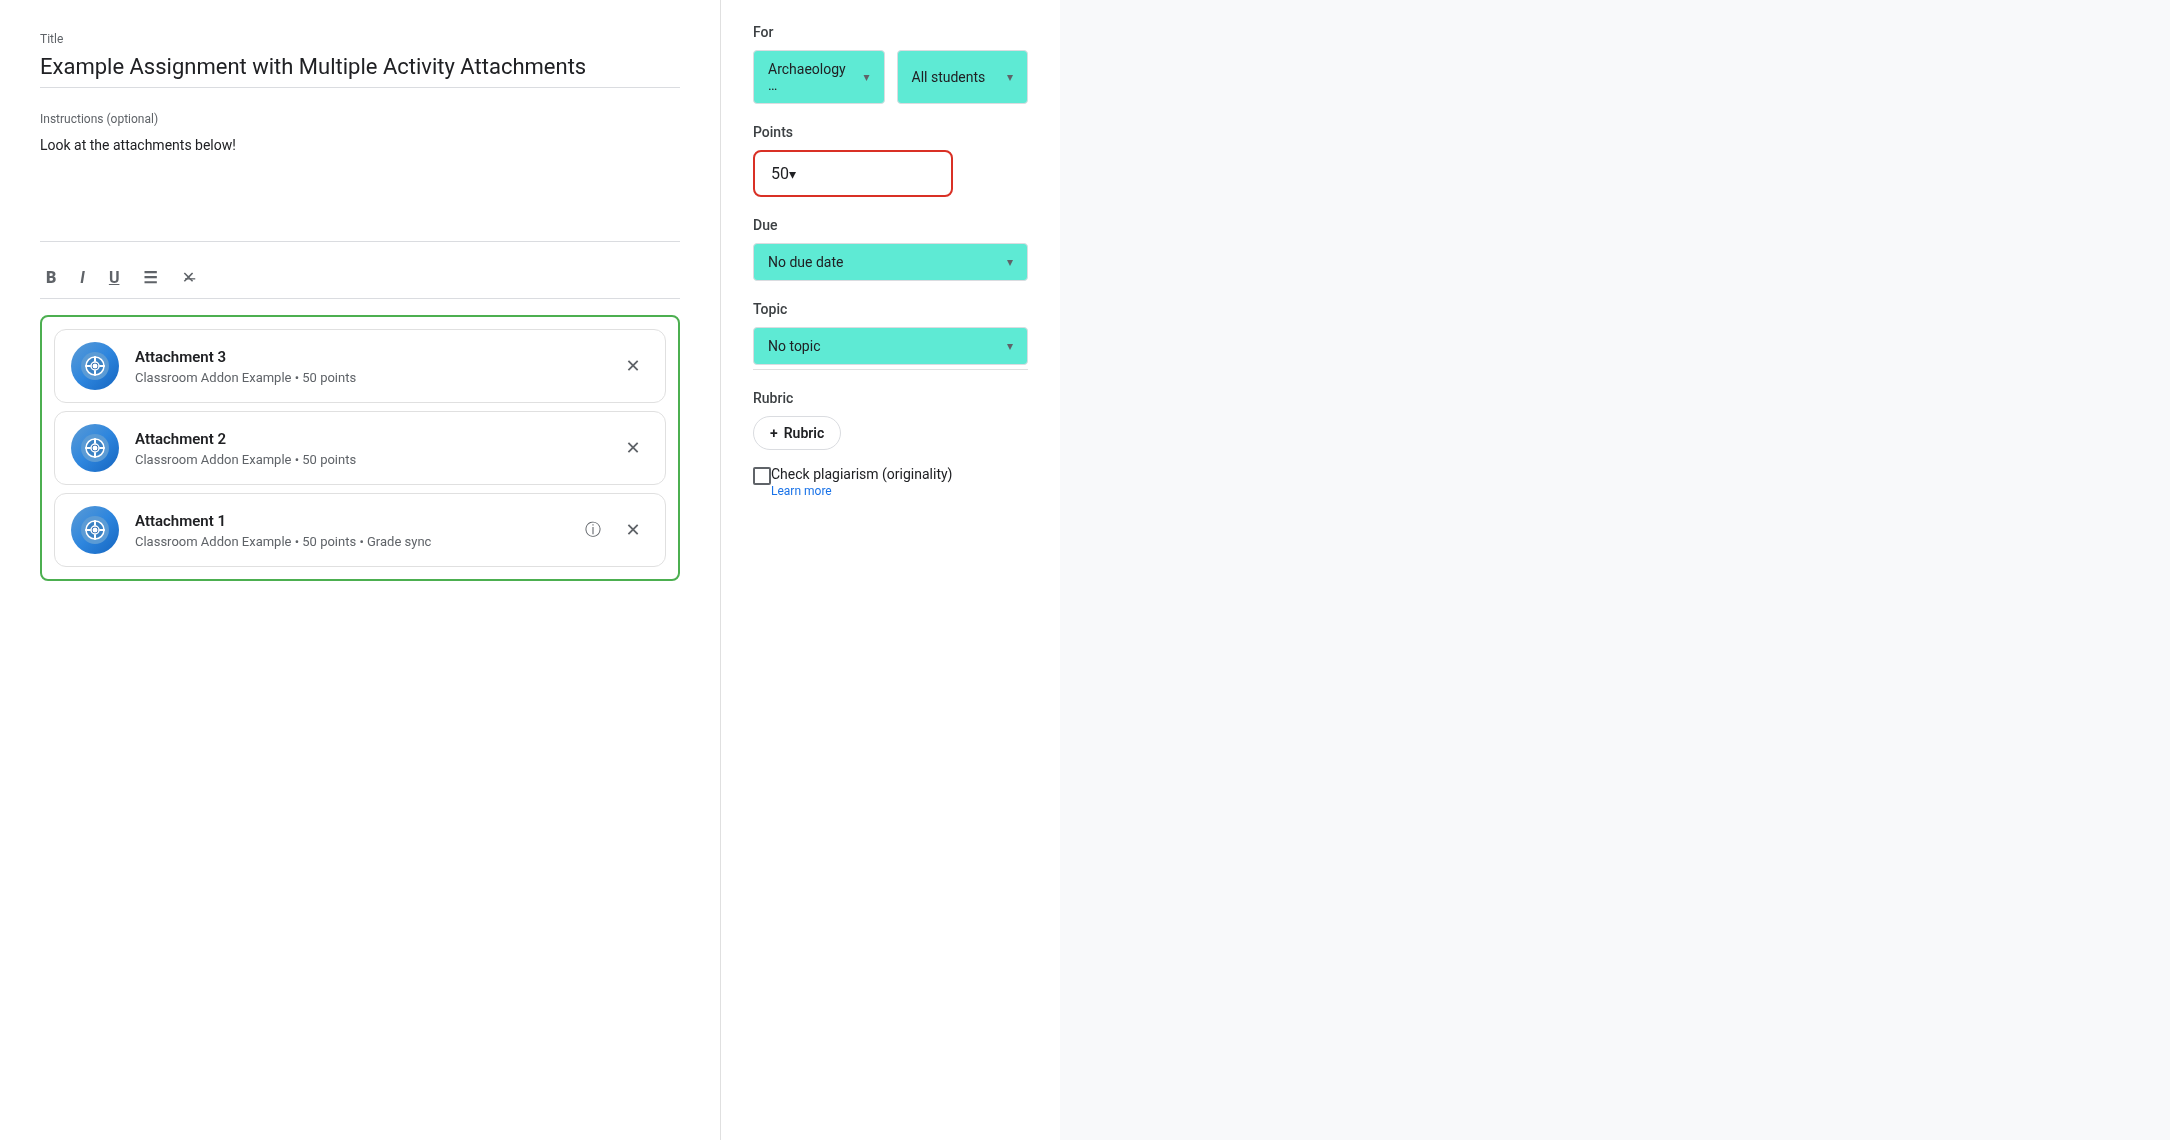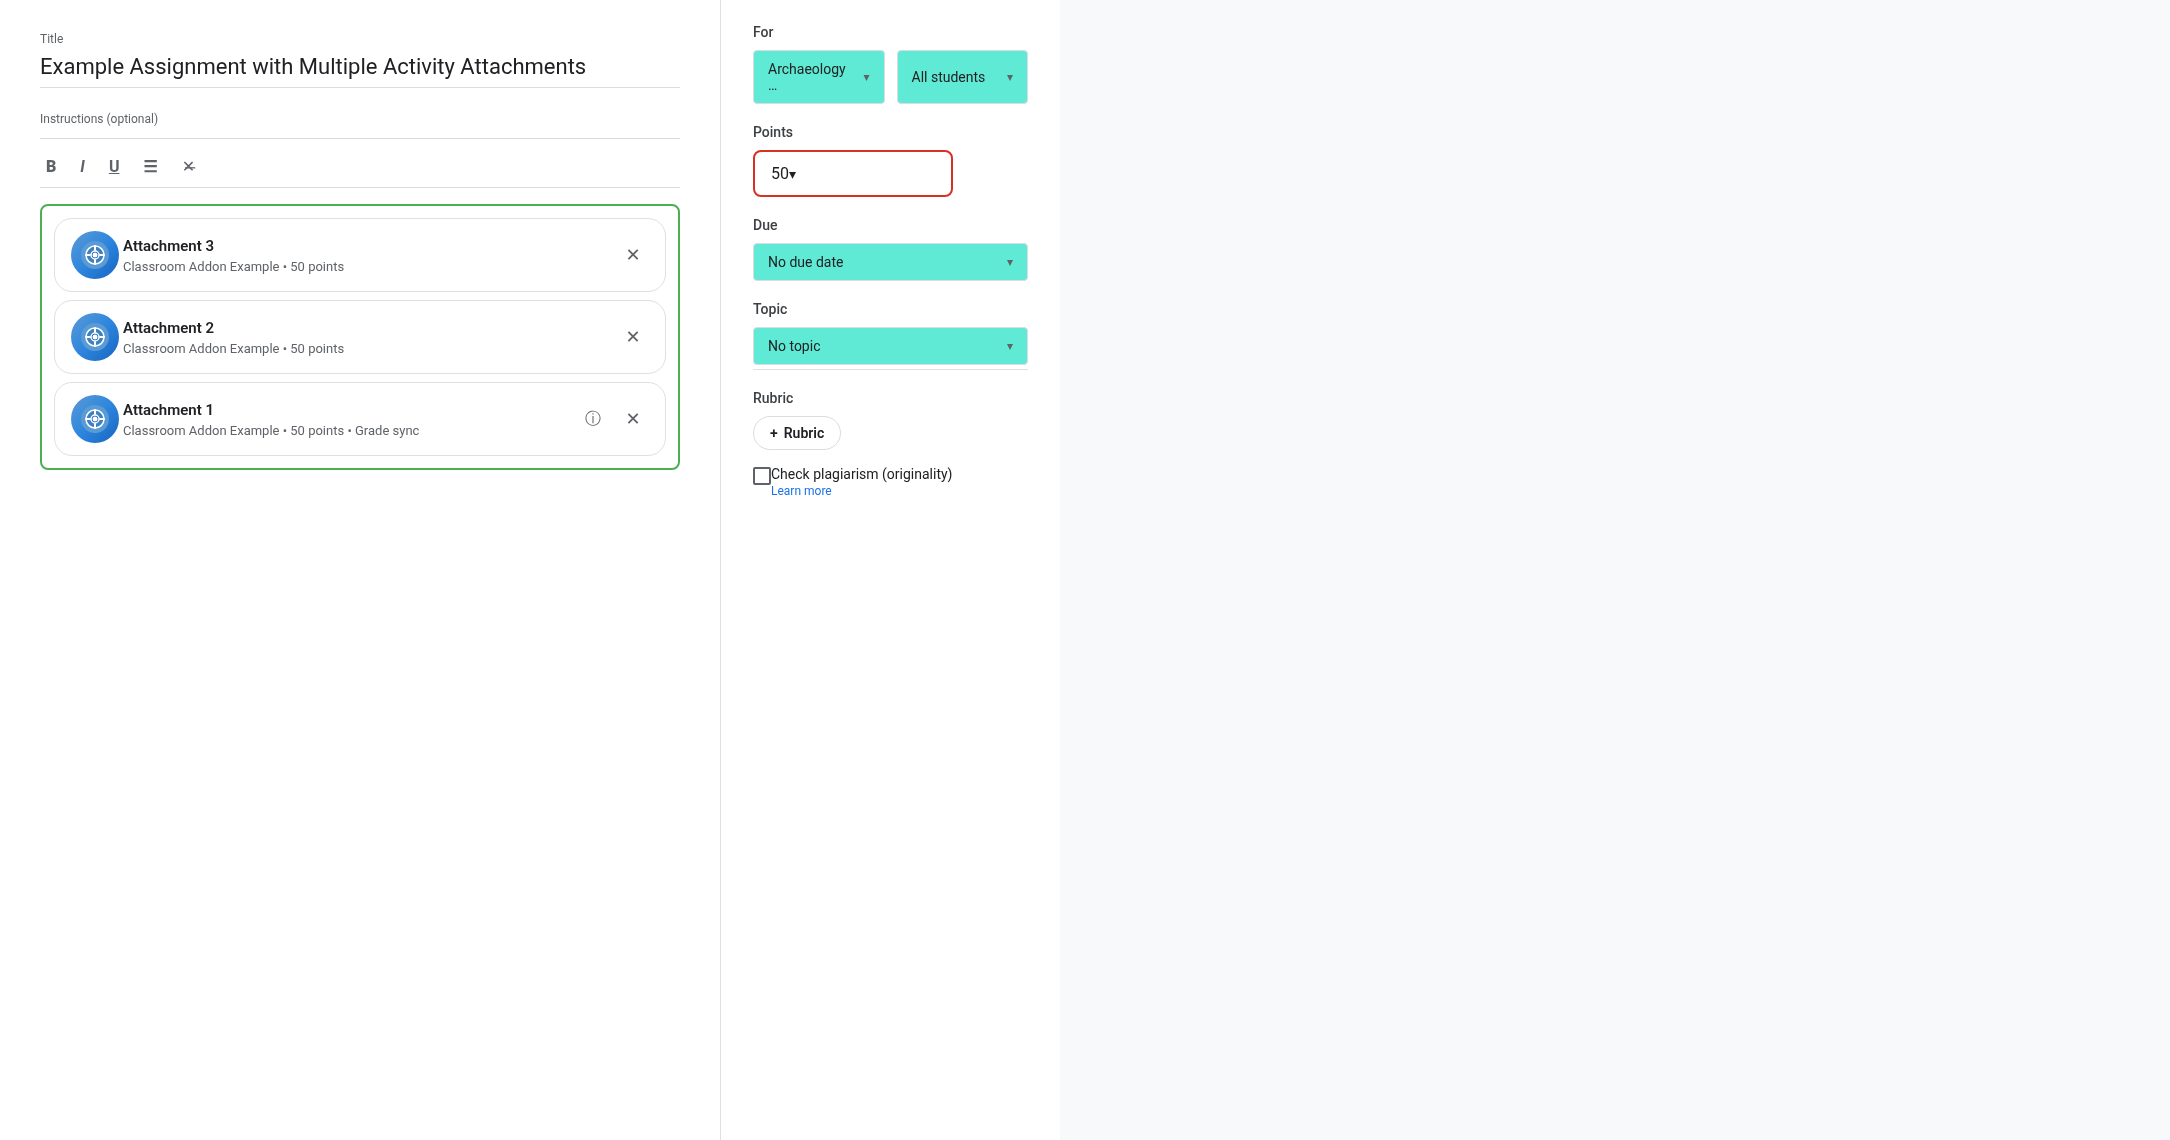--- a/index.html
+++ b/index.html
@@ -60,21 +60,21 @@
       background: transparent;
       outline: none;
       resize: none;
       font-family: inherit;
       line-height: 1.6;
     }
 
     .instructions-wrapper {
       border-bottom: 1px solid #dadce0;
       padding-bottom: 8px;
-      margin-bottom: 8px;
+      margin-bottom: 16px;
     }
 
     
     .toolbar {
       display: flex;
       align-items: center;
       gap: 12px;
       padding: 8px 0;
       border-bottom: 1px solid #dadce0;
       margin-bottom: 16px;
@@ -101,23 +101,23 @@
       display: flex;
       flex-direction: column;
       gap: 8px;
     }
 
     .attachment-item {
       display: flex;
       align-items: center;
       background: #fff;
       border: 1px solid #e0e0e0;
-      border-radius: 18px;
+      border-radius: 12px;
       padding: 12px 16px;
-      gap: 4px;
+      gap: 16px;
     }
 
     .attachment-info {
       flex: 1;
     }
 
     .attachment-name {
       font-size: 15px;
       font-weight: 600;
       color: #202124;
@@ -290,20 +290,21 @@
 
 <div class="main-panel">
 
   <div class="field-group">
     <span class="field-label">Title</span>
     <input class="title-input" type="text" value="Example Assignment with Multiple Activity Attachments" style="">
   </div>
 
   <div class="instructions-wrapper">
     <span class="field-label">Instructions (optional)</span>
+    <textarea class="instructions-box" style="">Look at the attachments below!</textarea>
   </div>
 
   <div class="toolbar">
     <button class="toolbar-btn" style="font-style:normal;">
       <b>B</b>
     </button>
     <button class="toolbar-btn" style="font-style:italic;">
       <em>I</em>
     </button>
     <button class="toolbar-btn" style="text-decoration:underline;">

